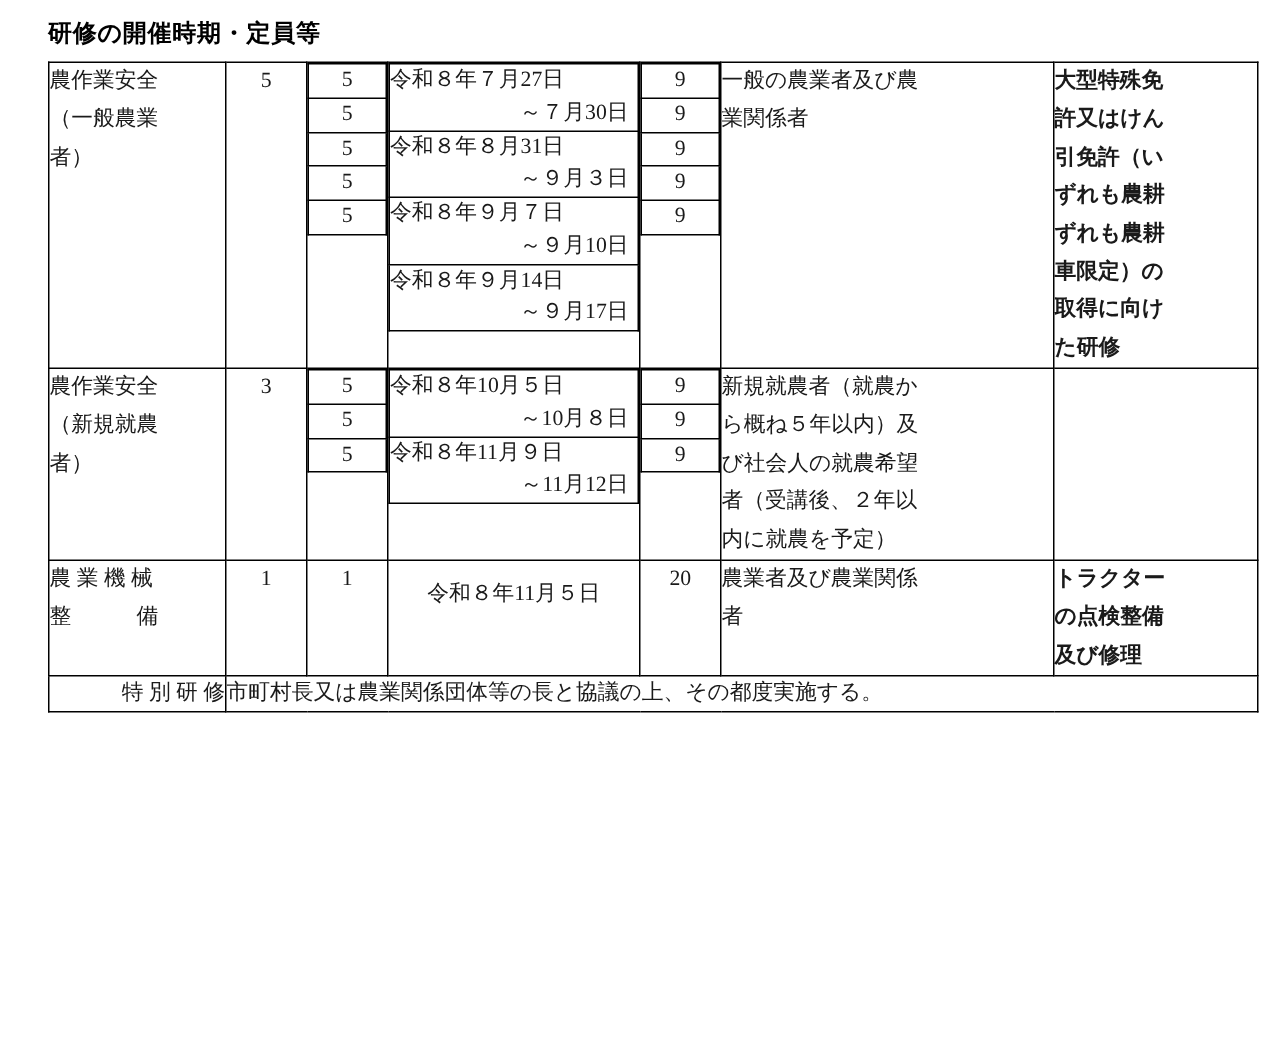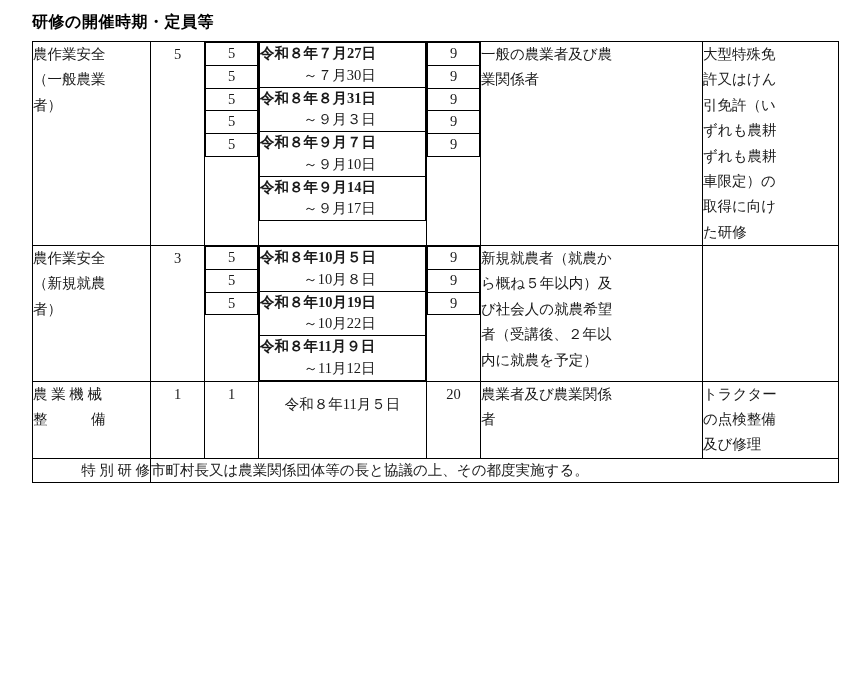--- a/index.html
+++ b/index.html
@@ -63,35 +63,36 @@
     width: 100%;
     border-collapse: collapse;
   }
   .subtable td {
     border: none;
     padding: 8px 6px 8px 6px;
     line-height: 1.5;
     vertical-align: top;
   }
   .subtable td.center { text-align: center; }
-  .period-line1 { display: block; font-weight: bold; }
-  .period-line2 { display: block; text-align: center; padding-right: 6px; }
+  .period-line1 { display: block; }
+  .period-line2 { display: block; text-align: right; padding-right: 6px; }
 
   .course-text {
     line-height: 1.75;
     padding: 10px 8px 8px 10px;
   }
   .target-text {
     line-height: 1.75;
     padding: 10px 8px 8px 10px;
     margin-top: 24px;
   }
   .remarks-text {
     line-height: 1.75;
     padding: 10px 8px 8px 10px;
+    font-weight: bold;
   }
   .num-center {
     text-align: center;
     padding-top: 10px;
     line-height: 1.75;
   }
   .special-label {
     text-align: right;
     padding: 9px 4px;
     line-height: 1.6;
@@ -242,26 +243,20 @@
         <table class="subtable">
           <tbody>
                 <tr>
                   <td>
             <span class="period-line1">令和８年10月５日</span>
             <span class="period-line2">～10月８日</span>
           </td>
                 </tr>
           <tr>
                   <td>
-            <span class="period-line1">令和８年10月19日</span>
-            <span class="period-line2">～10月22日</span>
-          </td>
-                </tr>
-          <tr>
-                  <td>
             <span class="period-line1">令和８年11月９日</span>
             <span class="period-line2">～11月12日</span>
           </td>
                 </tr>
         </tbody>
             </table>
       </td>
       <td class="cell-tight">
         <table class="subtable">
           <tbody>

